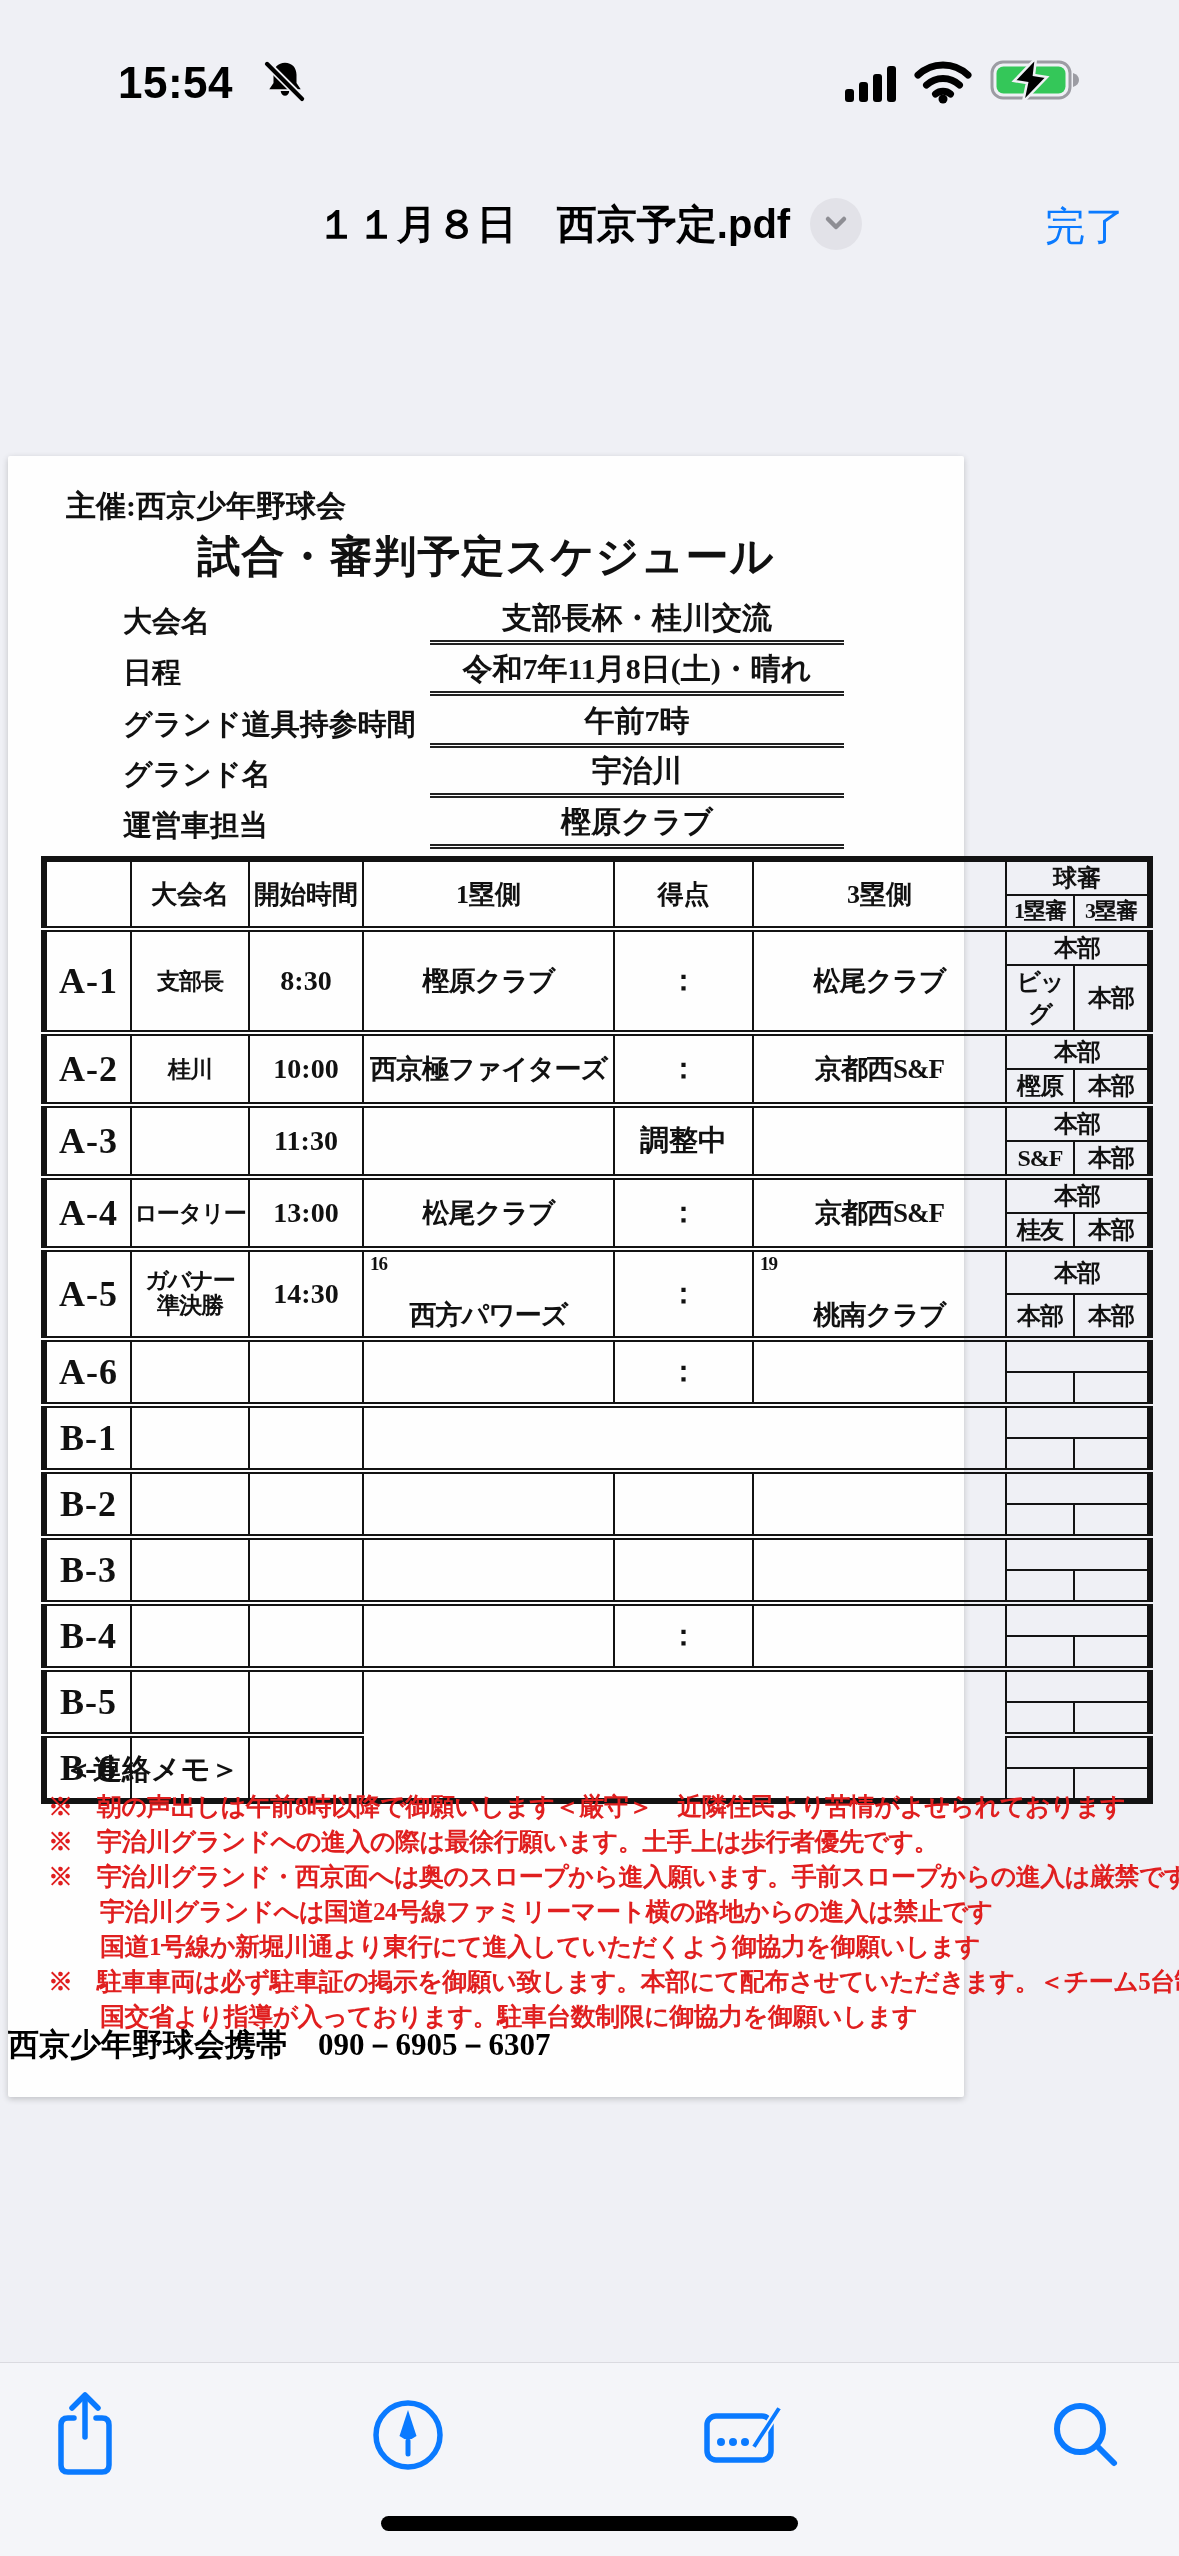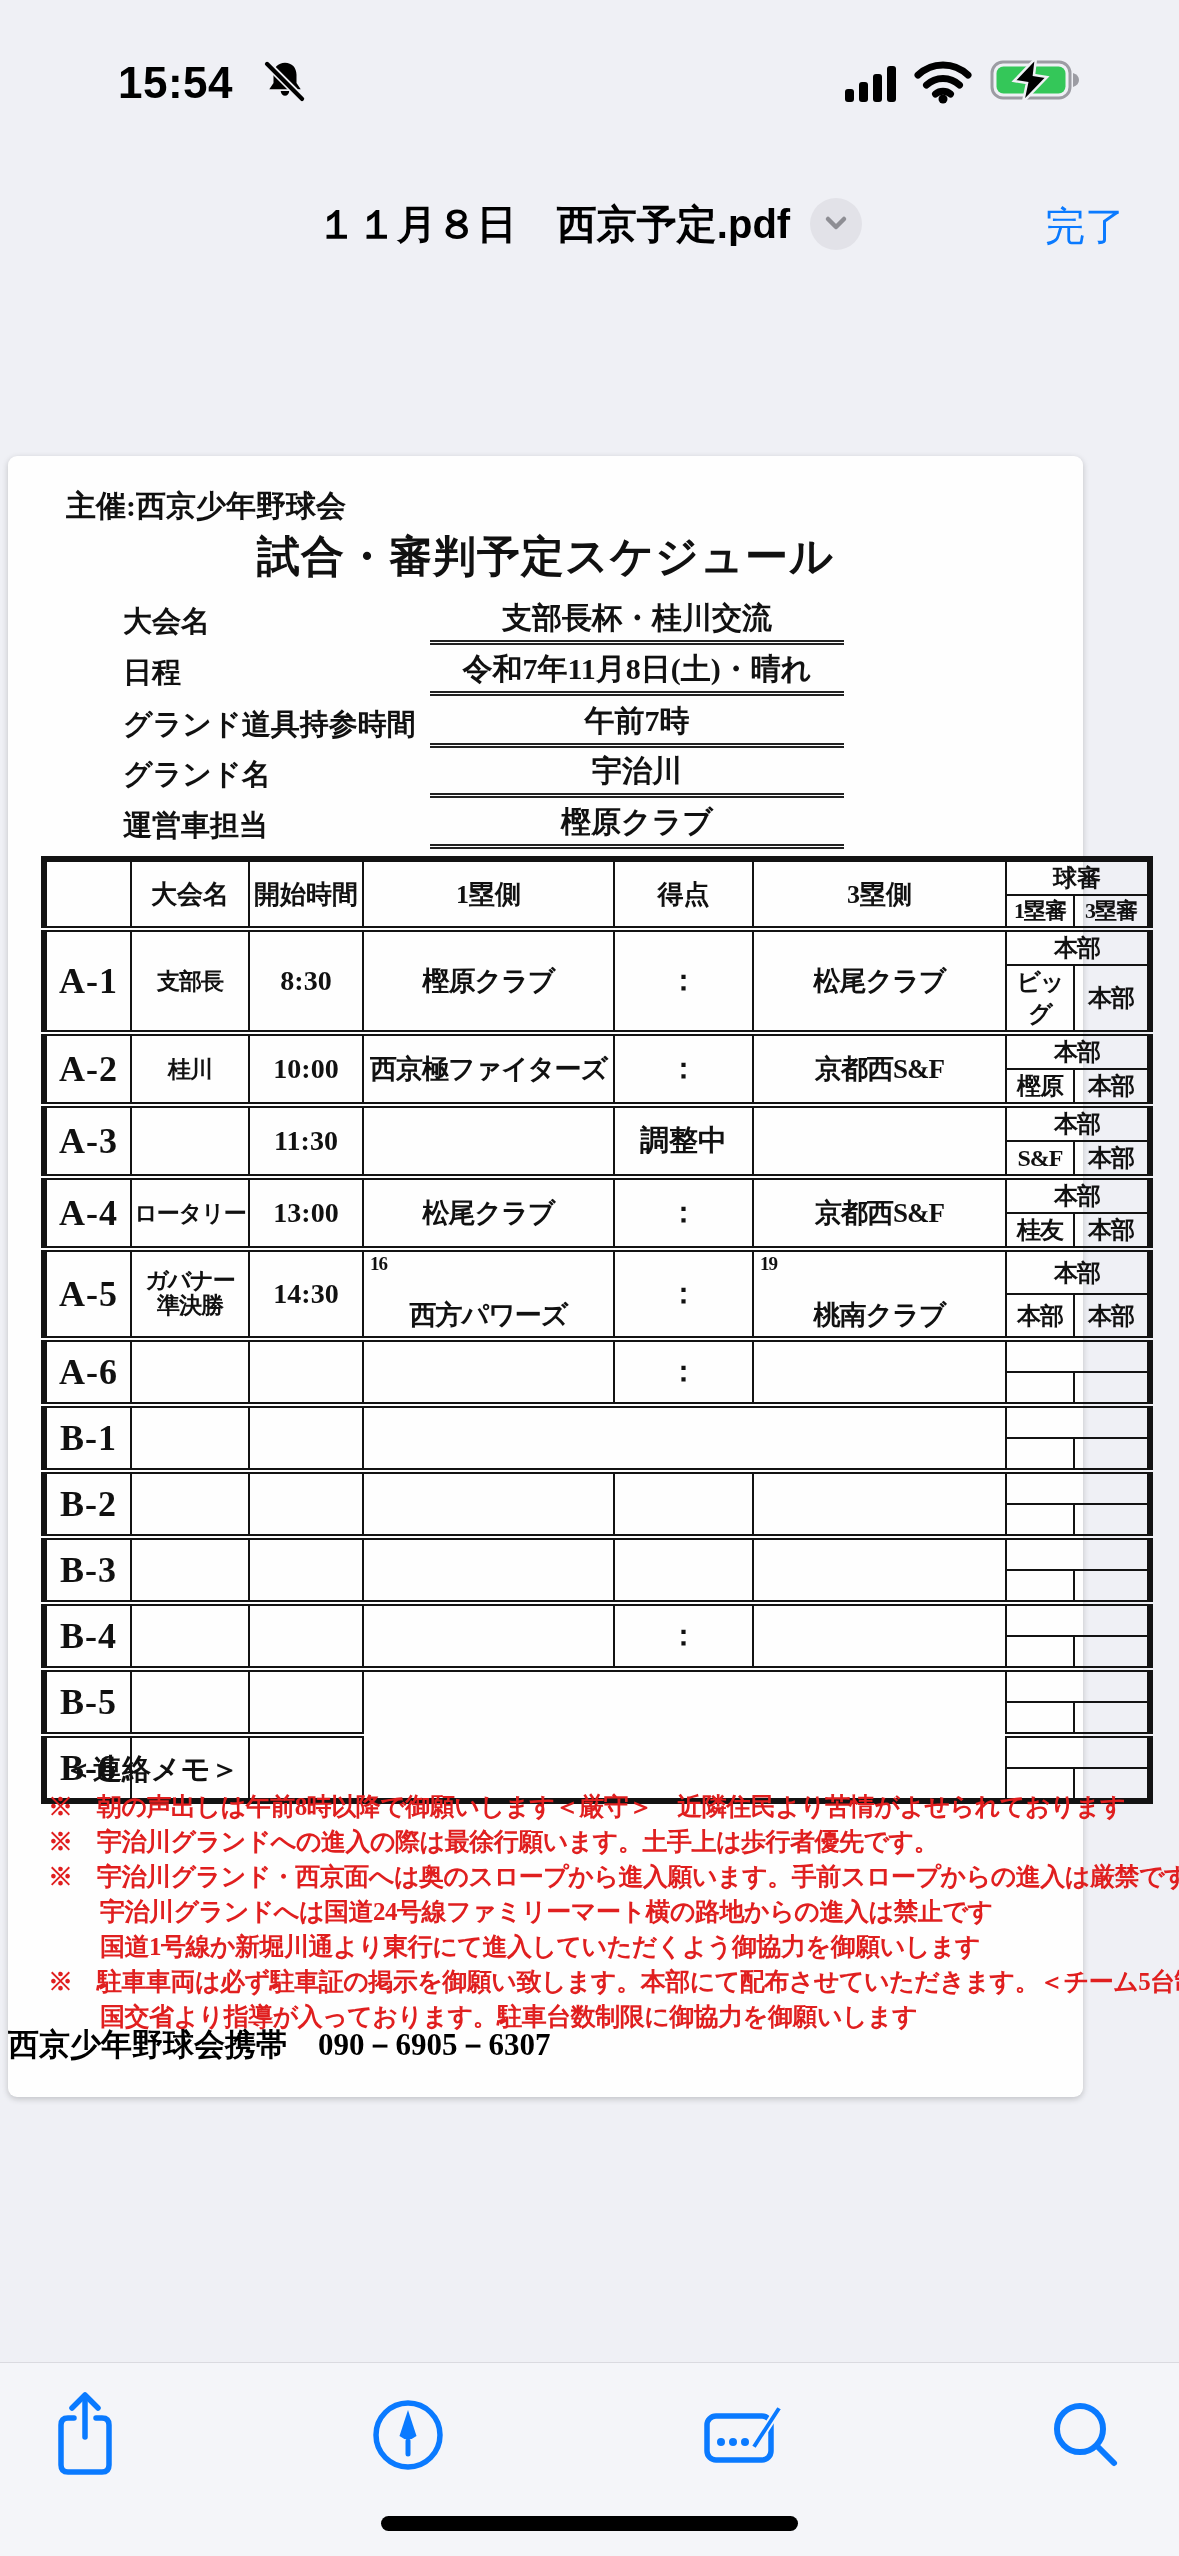--- a/index.html
+++ b/index.html
@@ -15,21 +15,21 @@
   .bell{position:absolute;left:262px;top:58px;}
   .sig{position:absolute;left:845px;top:62px;}
   .wifi{position:absolute;left:913px;top:60px;}
   .batt{position:absolute;left:990px;top:58px;}
   
   .nav{position:absolute;top:192px;left:0;width:100%;height:64px;display:flex;justify-content:center;align-items:center;gap:20px;}
   .nav-title{font-size:40px;font-weight:600;color:#000;}
   .chev-btn{width:52px;height:52px;border-radius:50%;background:#e2e2e8;display:flex;align-items:center;justify-content:center;border:none;}
   .done{position:absolute;top:198px;right:48px;font-size:40px;font-weight:500;color:#0a7aff;background:none;border:none;}
   
-  .page{position:absolute;left:8px;top:456px;width:1075px;height:1641px;background:#fefefe;border-radius:9px;
+  .page{position:absolute;left:8px;top:456px;width:956px;height:1641px;background:#fefefe;border-radius:2px;
         box-shadow:0 2px 6px rgba(0,0,0,.20);
         font-family:"Liberation Serif","DejaVu Serif",serif;color:#111;}
   .organizer{position:absolute;left:58px;top:30px;font-size:30px;font-weight:700;}
   .doc-title{position:absolute;left:0;top:72px;width:100%;text-align:center;font-size:43px;font-weight:700;letter-spacing:1px;}
   .field{position:absolute;left:0;width:100%;height:46px;}
   .f0{top:142px}.f1{top:193px}.f2{top:245px}.f3{top:295px}.f4{top:346px}
   .field .flabel{position:absolute;left:115px;top:4px;font-size:29px;font-weight:700;}
   .field .fvalue{position:absolute;left:422px;top:0;width:414px;height:42px;border-bottom:5px double #222;
                  text-align:center;font-size:30px;font-weight:700;line-height:40px;white-space:nowrap;}
   

